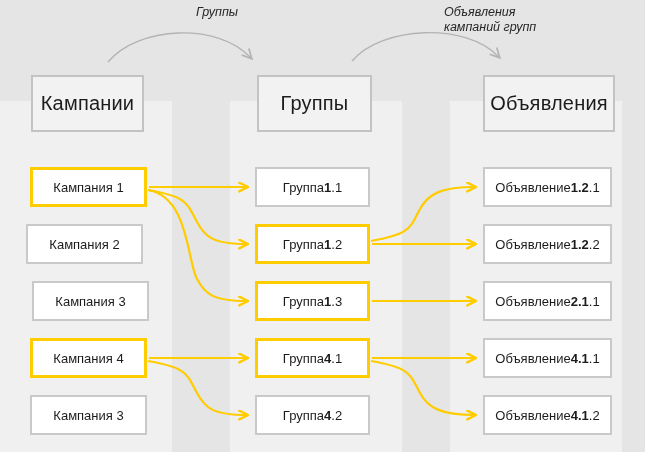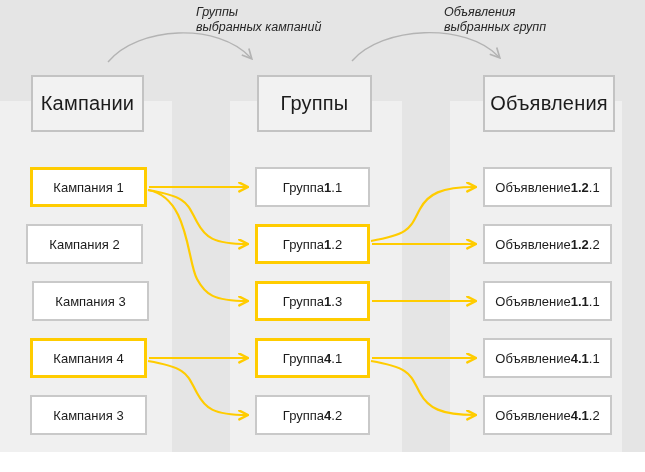--- a/index.html
+++ b/index.html
@@ -80,25 +80,24 @@
         <path d="M371,241 C412,234 410,227 420,209 C428,194 441,187 475,187" class="conn" stroke="#ffcc00" marker-end="url(#ah-yellow)"></path>
         <path d="M372,244 L475,244" class="conn" stroke="#ffcc00" marker-end="url(#ah-yellow)"></path>
         <path d="M372,301 L475,301" class="conn" stroke="#ffcc00" marker-end="url(#ah-yellow)"></path>
         <path d="M372,358 L475,358" class="conn" stroke="#ffcc00" marker-end="url(#ah-yellow)"></path>
         <path d="M371,361 C412,368 410,375 420,393 C428,408 441,415 475,415" class="conn" stroke="#ffcc00" marker-end="url(#ah-yellow)"></path>
       </g>
   </svg>
 
   <div class="annotation a0">
     <div>Группы</div>
-    <div>выбранных кампаний</div>
   </div>
   <div class="annotation a1">
     <div>Объявления</div>
-    <div>выбранных групп</div>
+    <div>кампаний групп</div>
   </div>
 
   <div class="header h0">Кампании</div>
   <div class="header h1">Группы</div>
   <div class="header h2">Объявления</div>
 
   <div id="columns">
       <div class="node hl" style="left: 30px; top: 167px; width: 117px;">
         <span>Кампания 1</span>
       </div>
@@ -144,21 +143,21 @@
         <b>1.2</b>
         <span>.1</span>
       </div>
       <div class="node" style="left: 483px; top: 224px; width: 129px;">
         <span>Объявление </span>
         <b>1.2</b>
         <span>.2</span>
       </div>
       <div class="node" style="left: 483px; top: 281px; width: 129px;">
         <span>Объявление </span>
-        <b>1.1</b>
+        <b>2.1</b>
         <span>.1</span>
       </div>
       <div class="node" style="left: 483px; top: 338px; width: 129px;">
         <span>Объявление </span>
         <b>4.1</b>
         <span>.1</span>
       </div>
       <div class="node" style="left: 483px; top: 395px; width: 129px;">
         <span>Объявление </span>
         <b>4.1</b>

